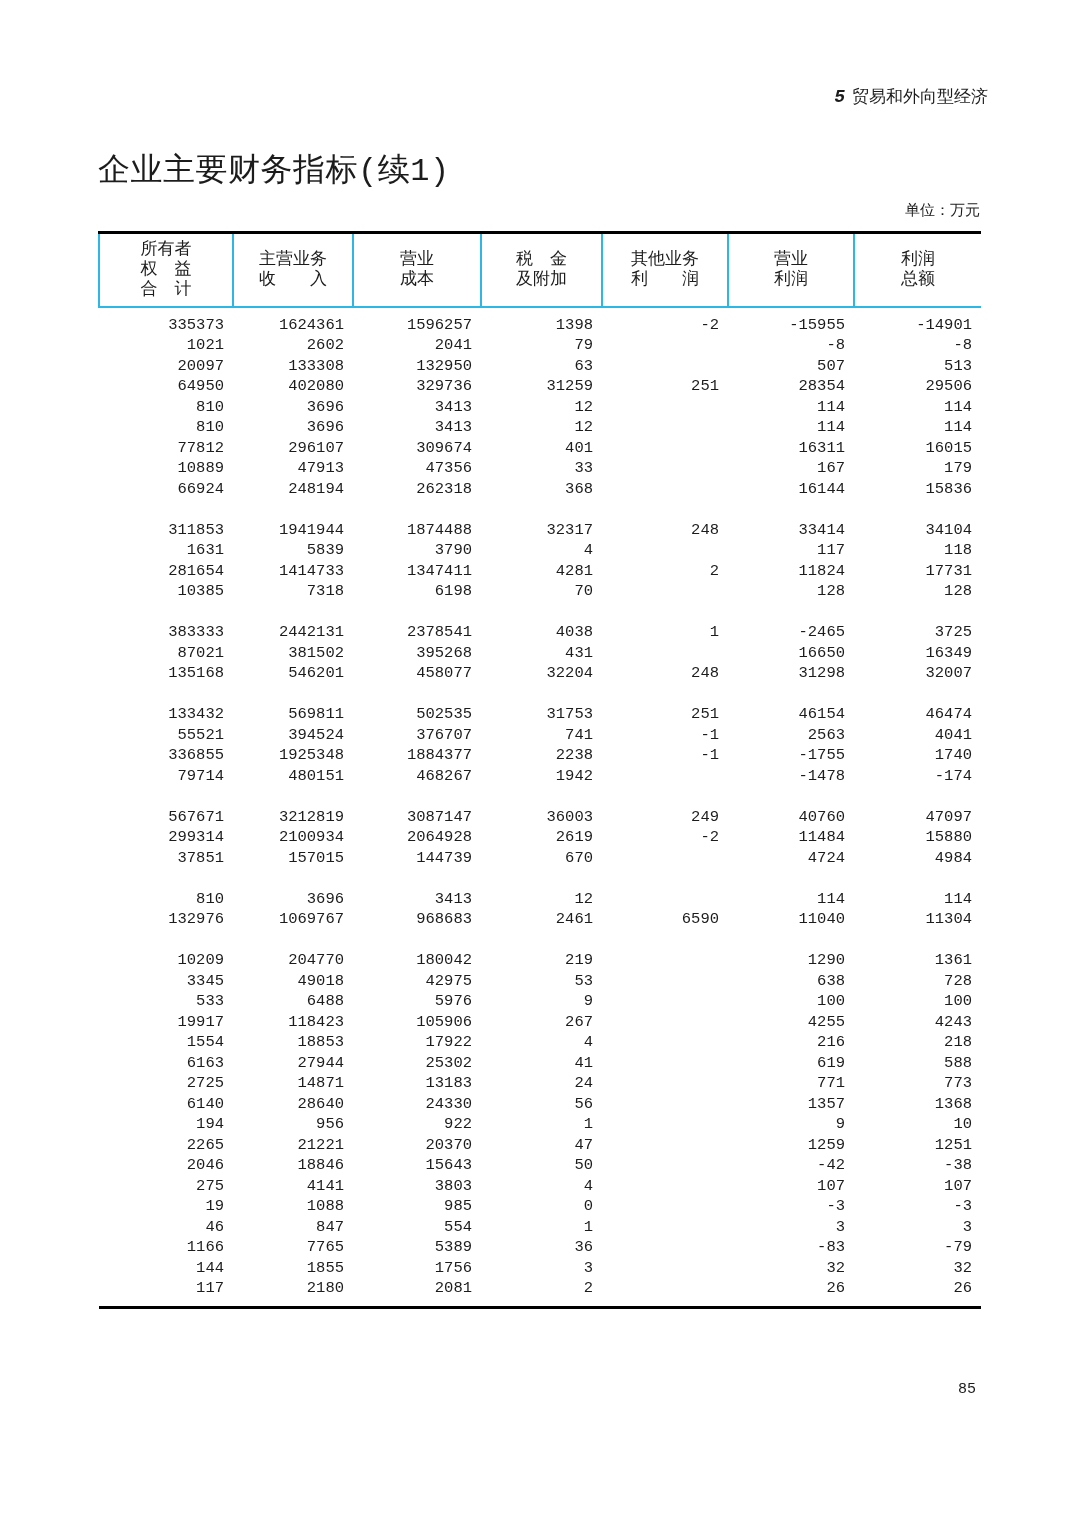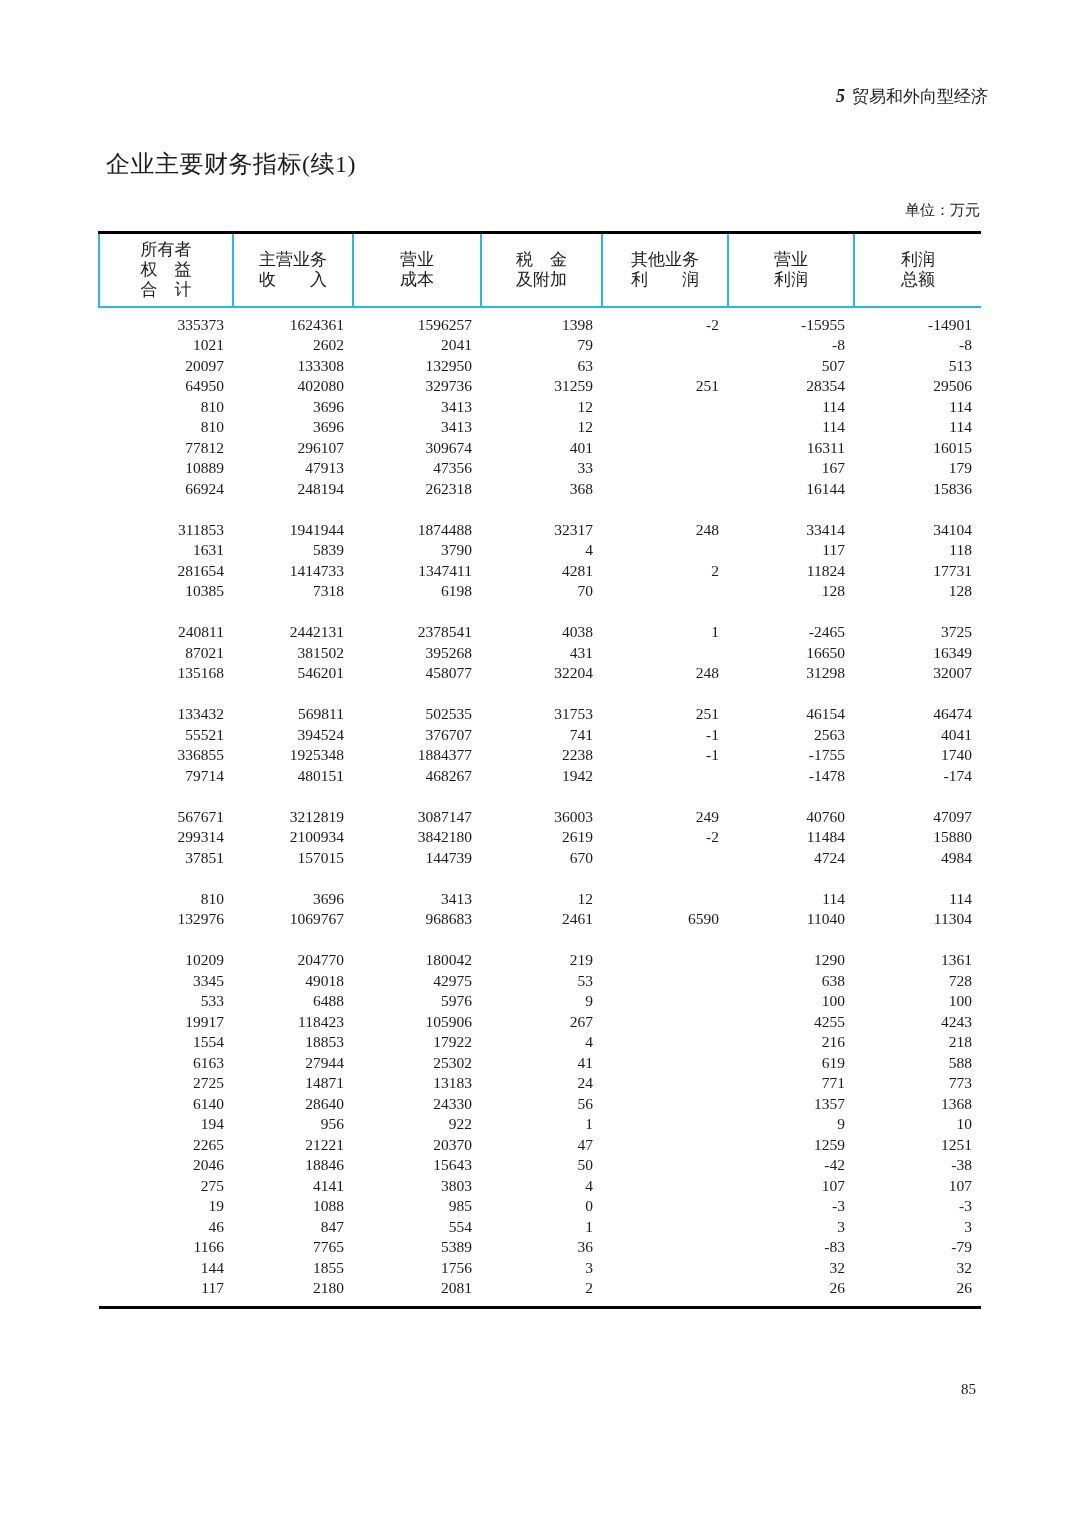--- a/index.html
+++ b/index.html
@@ -3,42 +3,42 @@
 <meta charset="utf-8">
 <style>
   :root { --cyan: #2db7e4; --ink: #1c1c1c; }
   * { box-sizing: border-box; margin: 0; padding: 0; }
   html, body { background: #fff; }
   .sheet {
     position: relative;
     width: 1074px;
     height: 1520px;
     background: #ffffff;
-    font-family: Liberation Serif, serif;
+    font-family: Liberation Mono, monospace;
     color: var(--ink);
     overflow: hidden;
   }
   .chapter-header {
     position: absolute;
     top: 85px;
     right: 86px;
     font-size: 17px;
     white-space: nowrap;
   }
   .chapter-number {
     font-weight: bold;
     font-style: italic;
     font-size: 18px;
     margin-right: 7px;
   }
   .page-title {
     position: absolute;
-    left: 106px;
+    left: 98px;
     top: 148px;
-    font-size: 24px;
+    font-size: 32px;
     font-weight: normal;
     letter-spacing: 0.5px;
   }
   .unit-note {
     position: absolute;
     top: 201px;
     right: 94px;
     font-size: 15px;
   }
   table.fin-table {
@@ -264,21 +264,21 @@
           <td>6198</td>
           <td>70</td>
           <td></td>
           <td>128</td>
           <td>128</td>
         </tr>
         <tr class="spacer">
           <td colspan="7"></td>
         </tr>
         <tr>
-          <td>240811</td>
+          <td>383333</td>
           <td>2442131</td>
           <td>2378541</td>
           <td>4038</td>
           <td>1</td>
           <td>-2465</td>
           <td>3725</td>
         </tr>
         <tr>
           <td>87021</td>
           <td>381502</td>
@@ -344,21 +344,21 @@
           <td>3212819</td>
           <td>3087147</td>
           <td>36003</td>
           <td>249</td>
           <td>40760</td>
           <td>47097</td>
         </tr>
         <tr>
           <td>299314</td>
           <td>2100934</td>
-          <td>3842180</td>
+          <td>2064928</td>
           <td>2619</td>
           <td>-2</td>
           <td>11484</td>
           <td>15880</td>
         </tr>
         <tr>
           <td>37851</td>
           <td>157015</td>
           <td>144739</td>
           <td>670</td>

